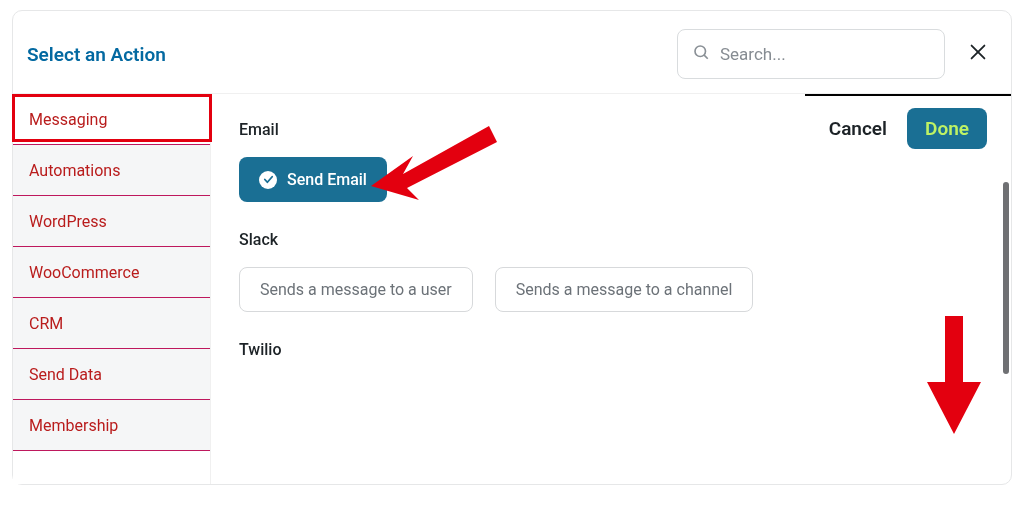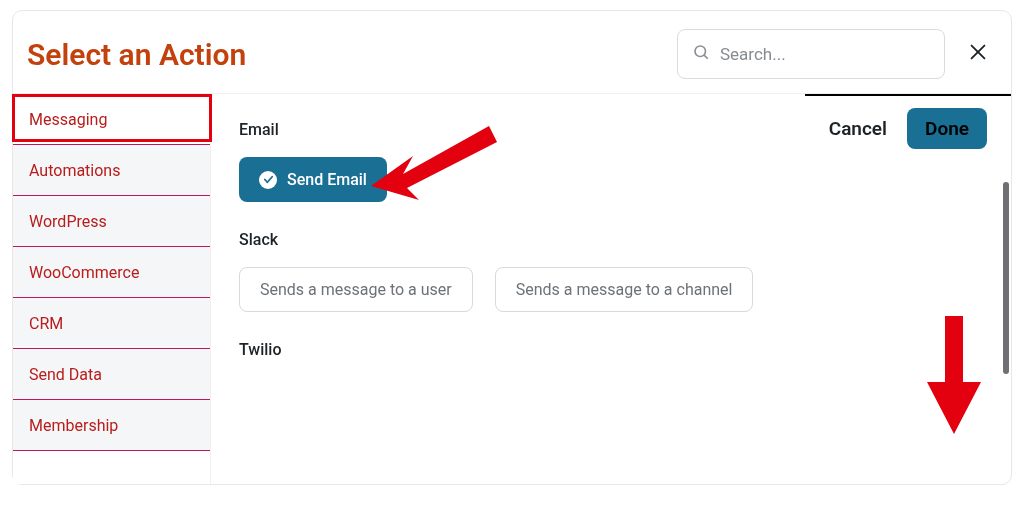--- a/index.html
+++ b/index.html
@@ -1,19 +1,19 @@
 <!DOCTYPE html>
 <html><head>
 <meta charset="utf-8">
 <style>
   *{box-sizing:border-box;margin:0;padding:0;font-family:-apple-system,BlinkMacSystemFont,"Segoe UI",Roboto,Helvetica,Arial,sans-serif;}
   body{width:1024px;height:508px;overflow:hidden;background:#fff;color:#1d2327;}
   .modal{width:1000px;height:475px;margin:10px 12px 0 12px;background:#fff;border:1px solid #e6e7e8;border-radius:10px;display:flex;flex-direction:column;position:relative;}
   .hdr{display:flex;align-items:center;justify-content:space-between;padding:18px 22px 14px 14px;}
-  .title{font-size:30px;font-weight:600;color:#c2410c;}
+  .title{font-size:19px;font-weight:600;color:#0369a1;}
   .hdr-right{display:flex;align-items:center;gap:22px;}
   .search{display:flex;align-items:center;gap:10px;width:268px;height:50px;padding:0 14px;border:1px solid #d9dcde;border-radius:8px;background:#fff;}
   .search input{border:none;outline:none;flex:1;font-size:17px;color:#6c7278;background:transparent;}
   .search input::placeholder{color:#868c92;}
   .body{flex:1;display:flex;min-height:0;position:relative;border-top:1px solid #f0f0f0;}
   .sidebar{width:198px;background:#fff;border-right:1px solid #f0f0f0;}
   .sidebar-item{height:51px;display:flex;align-items:center;padding:0 16px;font-size:16px;color:#b91c1c;border-bottom:1px solid #be185d;background:#f5f6f7;cursor:pointer;}
   .sidebar-item.active{background:#fff;}
   .highlight-box{position:absolute;left:-1px;top:0px;width:200px;height:48px;border:3px solid #e3000f;pointer-events:none;}
   .content-wrap{flex:1;display:flex;flex-direction:row;min-width:0;}
@@ -21,21 +21,21 @@
   .content::-webkit-scrollbar{width:8px;}
   .content::-webkit-scrollbar-thumb{background:#6f7073;border-radius:4px;}
   .section-title{font-size:16px;font-weight:500;color:#1d2327;margin-bottom:18px;margin-top:4px;}
   .pill-row{display:flex;gap:22px;margin-bottom:28px;}
   .pill{display:inline-flex;align-items:center;gap:10px;height:45px;padding:0 20px;border-radius:8px;font-size:16px;font-weight:500;cursor:pointer;white-space:nowrap;}
   .pill.selected{background:#1a6f94;color:#fff;}
   .pill.ghost{background:#fff;border:1px solid #d7d9db;color:#6c7278;font-weight:400;}
   .check-badge{width:18px;height:18px;border-radius:50%;background:#fff;display:flex;align-items:center;justify-content:center;}
   .footer{height:66px;border-top:2px solid #000000;display:flex;align-items:center;justify-content:flex-end;gap:20px;padding:0 24px;}
   .btn-cancel{font-size:19px;font-weight:600;color:#1d2327;background:transparent;border:none;cursor:pointer;}
-  .btn-done{font-size:19px;font-weight:600;color:#000000;background:#1a6f94;border:none;border-radius:8px;padding:9px 18px;cursor:pointer;}
+  .btn-done{font-size:19px;font-weight:600;color:#bef264;background:#1a6f94;border:none;border-radius:8px;padding:9px 18px;cursor:pointer;}
   .scroll-stub{position:absolute;right:2px;top:88px;width:6px;height:192px;background:#6f7073;border-radius:3px;}
   .arrow{position:absolute;pointer-events:none;}
   .arrow svg{display:block;}
 </style>
 </head>
 <body>
 
 <div class="modal">
 
   <div class="hdr">

